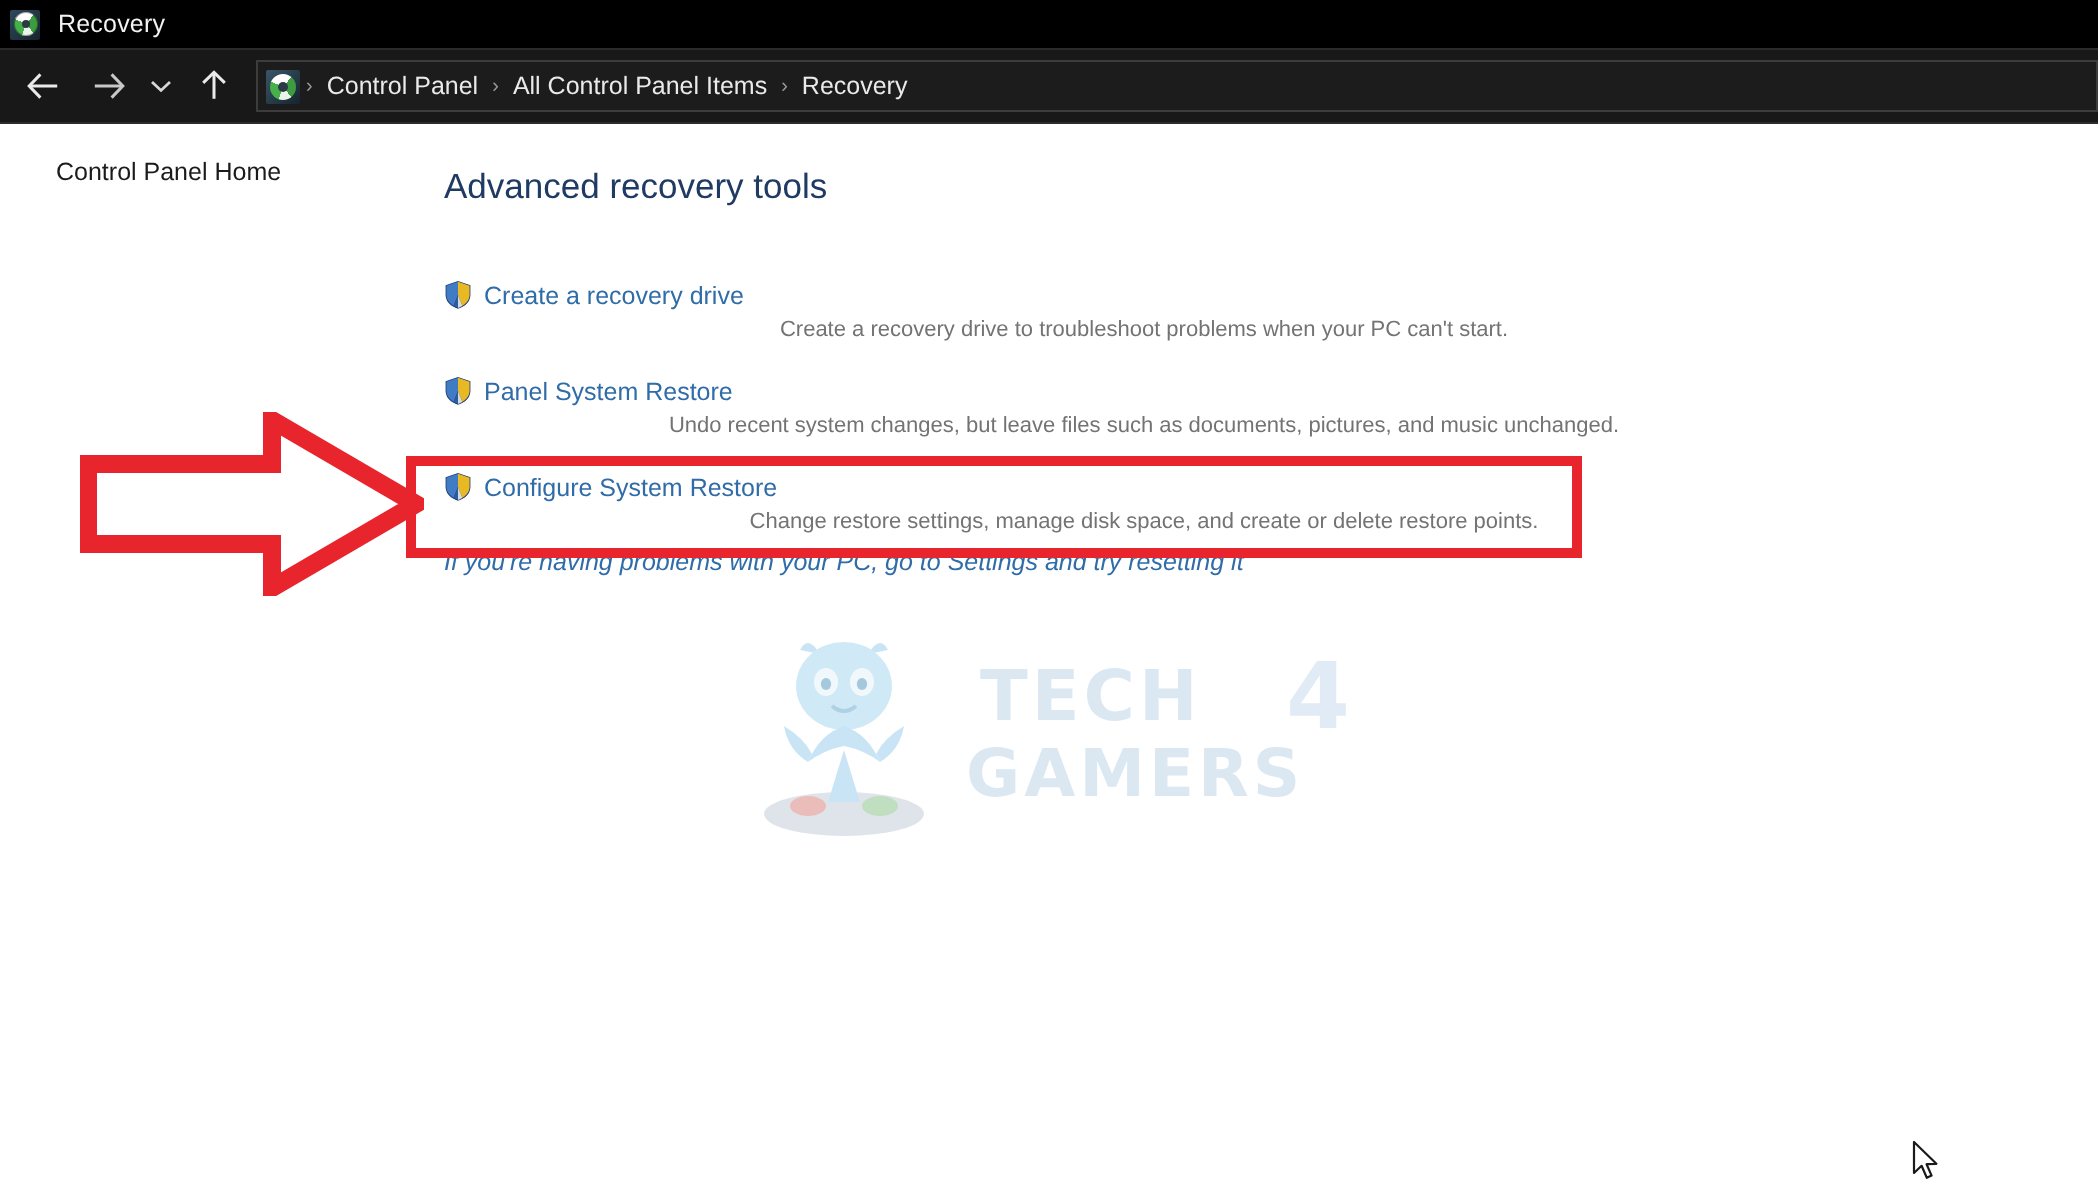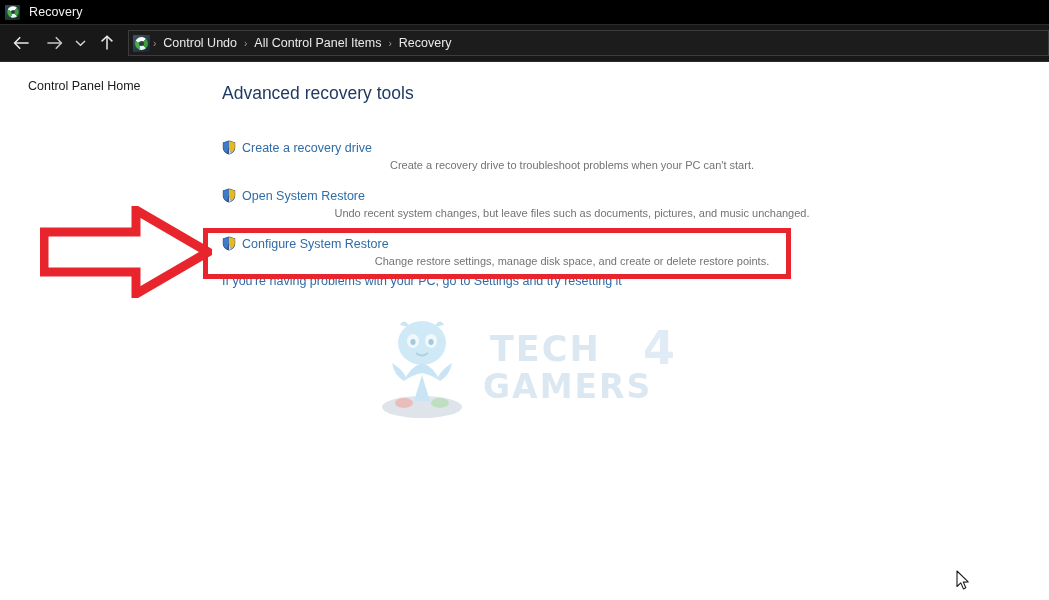--- a/index.html
+++ b/index.html
@@ -219,20 +219,21 @@
   .shield svg { display: block; }
 
   .footer-link {
     position: absolute;
     left: 222px;
     top: 211px;
     font-size: 12.5px;
     color: #2f6ca8;
     white-space: nowrap;
     cursor: pointer;
+    font-style: italic;
   }
 
   
   .highlight-box {
     position: absolute;
     left: 203px;
     top: 165px;
     width: 588px;
     height: 51px;
     border: 5px solid #e8242c;
@@ -336,21 +337,21 @@
         <svg width="14" height="16" viewBox="0 0 14 16">
           <path d="M1.6 6.4 L7 1.2 L12.4 6.4" fill="none" stroke="#eaeaea" stroke-width="1.5"></path>
           <path d="M7 1.6 V14.4" fill="none" stroke="#eaeaea" stroke-width="1.5"></path>
         </svg>
       </span>
     </div>
 
     <div class="crumbbar">
       <div class="crumb-icon"></div>
       <span class="crumb-sep">›</span>
-      <span class="crumb">Control Undo</span>
+      <span class="crumb">Control Panel</span>
       <span class="crumb-sep">›</span>
       <span class="crumb">All Control Panel Items</span>
       <span class="crumb-sep">›</span>
       <span class="crumb">Recovery</span>
     </div>
   </div>
 
   <div class="content">
 
     <div class="sidebar-link">Control Panel Home</div>
@@ -379,21 +380,21 @@
         <div class="task-head">
           <span class="shield">
             <svg width="14" height="15" viewBox="0 0 14 15">
               <path d="M7 0.5 L13.2 2.6 V7.4 C13.2 10.9 10.6 13.3 7 14.4 C3.4 13.3 0.8 10.9 0.8 7.4 V2.6 Z" fill="#1d3f75"></path>
               <path d="M7 0.9 L12.8 2.85 V7.4 C12.8 9.6 11.4 11.6 9.2 12.9 L7 7.5 Z" fill="#e8b923"></path>
               <path d="M7 0.9 L1.2 2.85 V7.4 C1.2 9.6 2.6 11.6 4.8 12.9 L7 7.5 Z" fill="#3f7cc4"></path>
               <path d="M9.2 12.9 C8.5 13.4 7.8 13.8 7 14 V7.5 Z" fill="#d9d9d9"></path>
               <path d="M4.8 12.9 C5.5 13.4 6.2 13.8 7 14 V7.5 Z" fill="#2a5d9c"></path>
             </svg>
           </span>
-          <span class="task-link">Open System Restore</span>
+          <span class="task-link">Panel System Restore</span>
         </div>
         <div class="task-desc">Undo recent system changes, but leave files such as documents, pictures, and music unchanged.</div>
       </div>
 
       <div class="task">
         <div class="task-head">
           <span class="shield">
             <svg width="14" height="15" viewBox="0 0 14 15">
               <path d="M7 0.5 L13.2 2.6 V7.4 C13.2 10.9 10.6 13.3 7 14.4 C3.4 13.3 0.8 10.9 0.8 7.4 V2.6 Z" fill="#1d3f75"></path>
               <path d="M7 0.9 L12.8 2.85 V7.4 C12.8 9.6 11.4 11.6 9.2 12.9 L7 7.5 Z" fill="#e8b923"></path>

